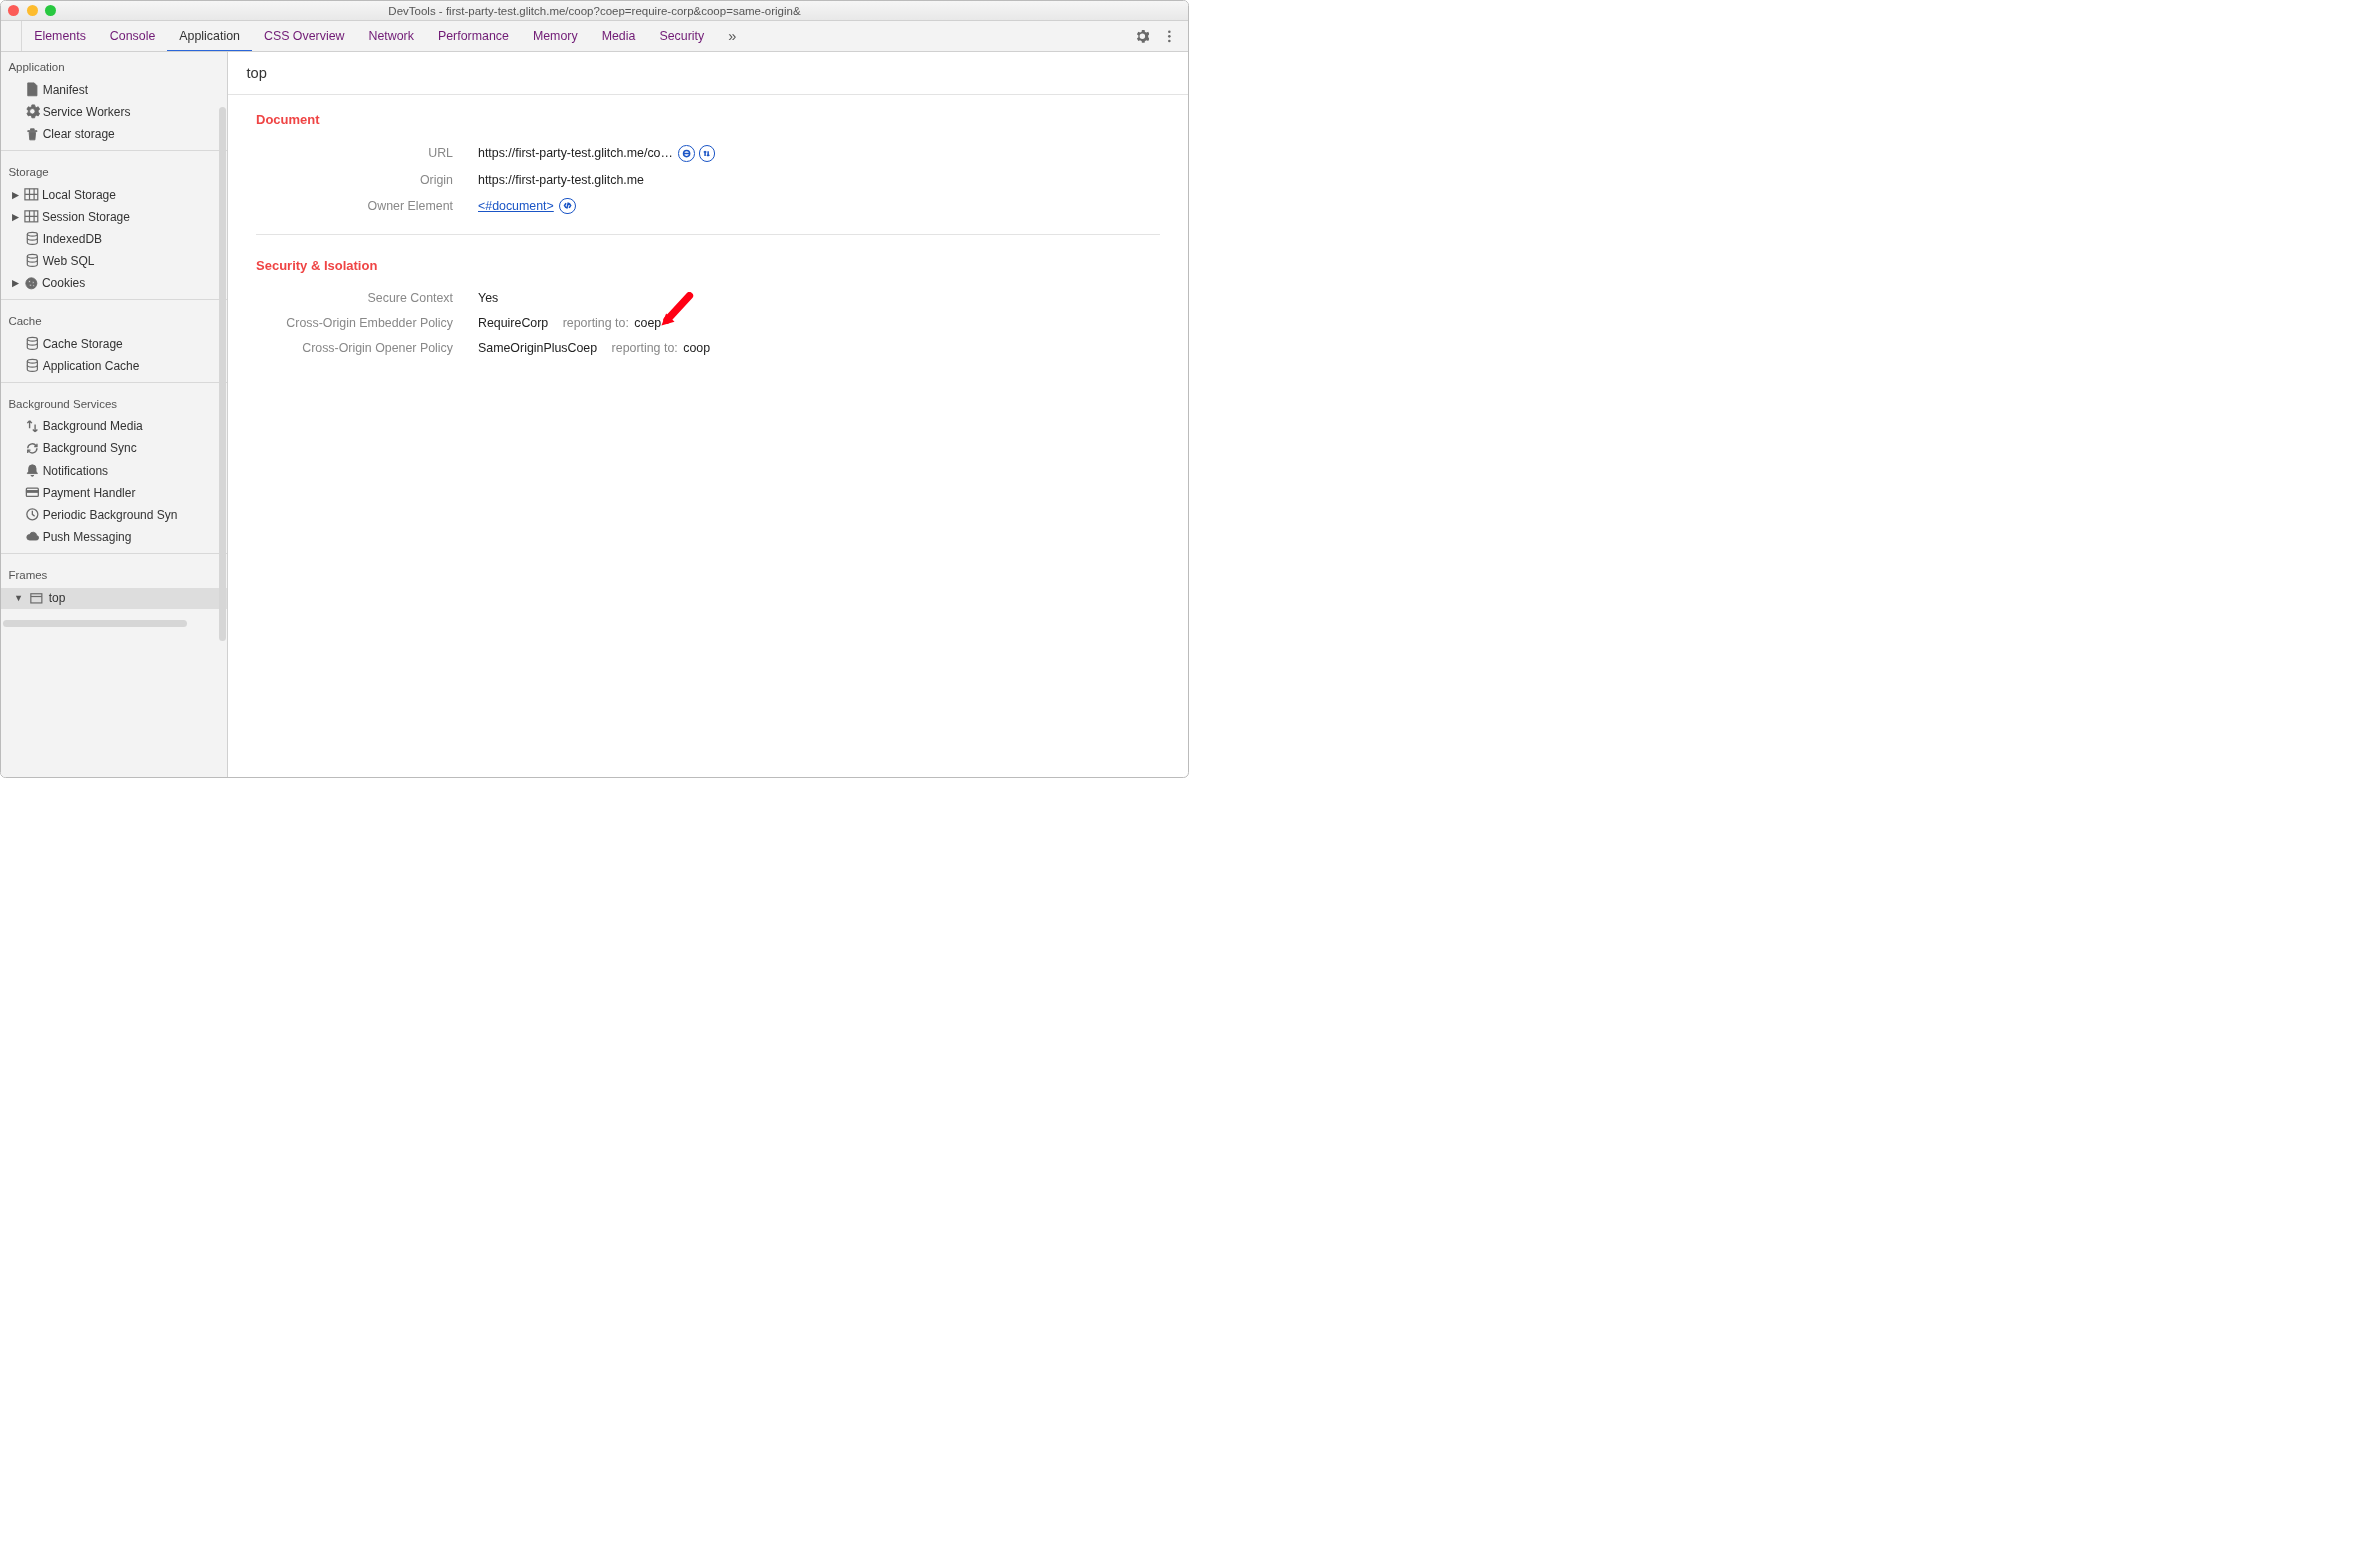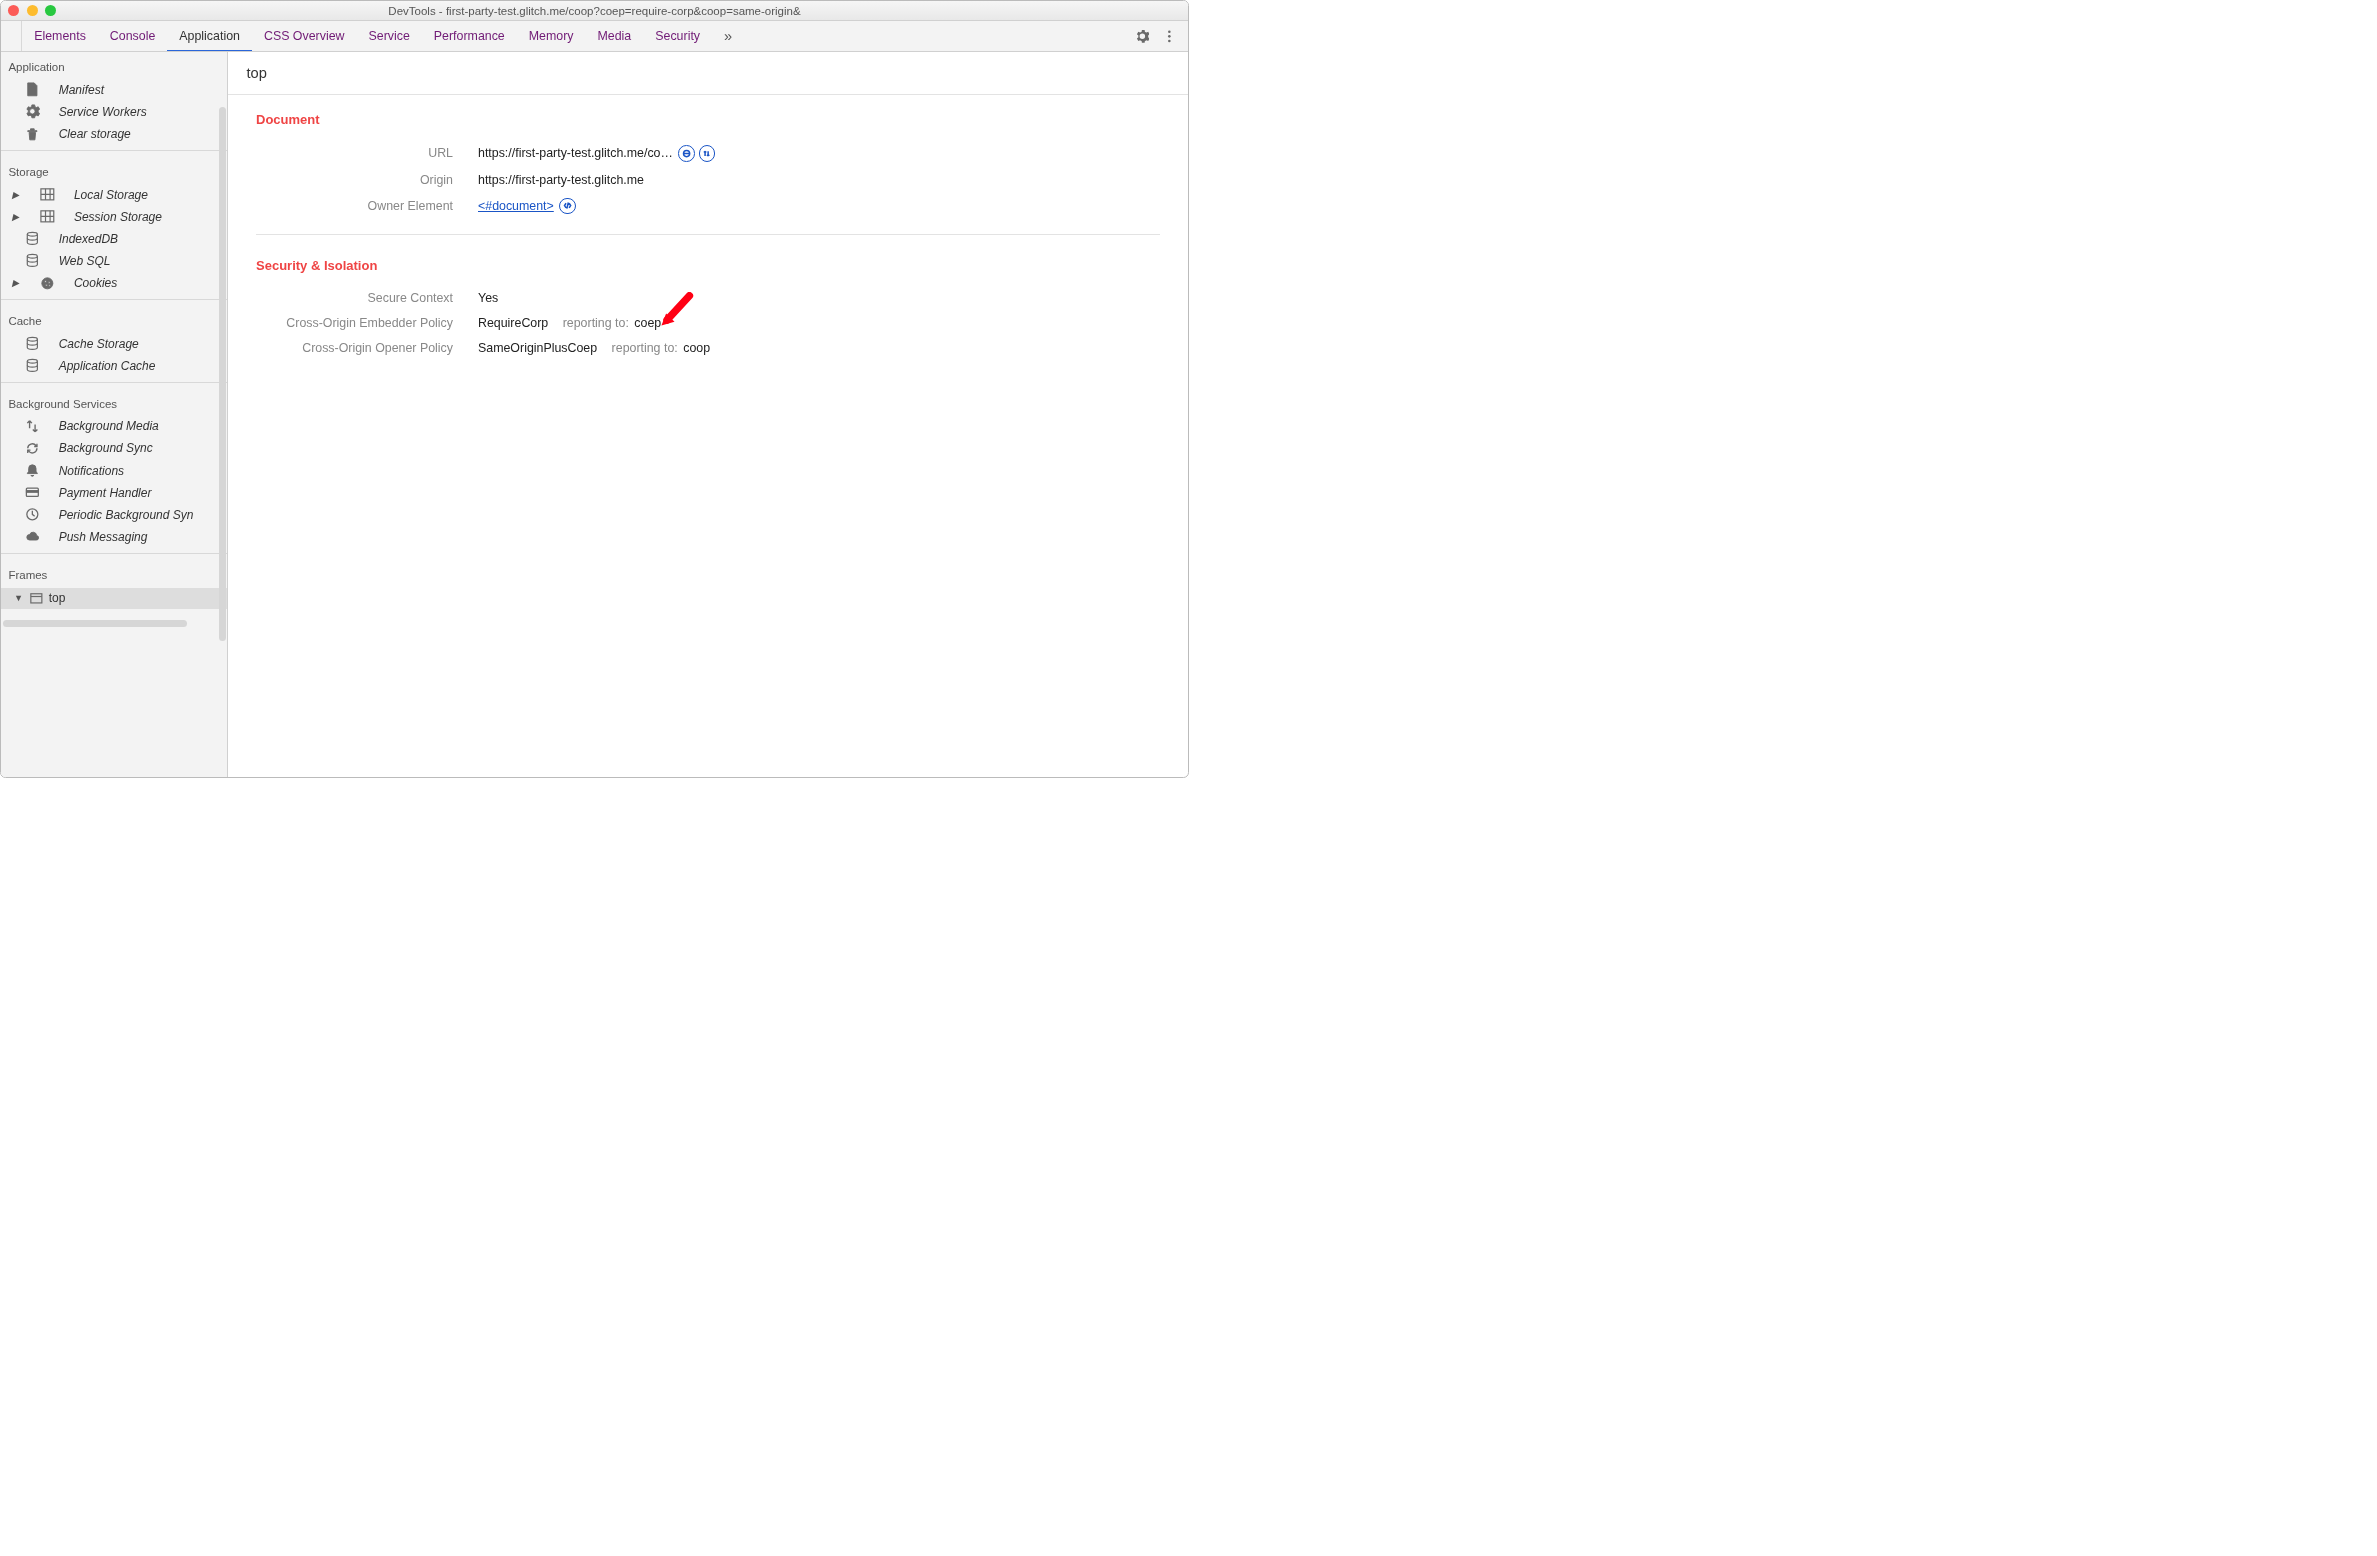--- a/index.html
+++ b/index.html
@@ -21,21 +21,21 @@
 .tb-tab.active { color:#333; border-bottom:1.8px solid #2a66d9; background:#fff0; }
 .tb-right { margin-left:auto; display:flex; align-items:center; gap:13px; padding:0 5.5px; }
 .chev-more { font-size:14.7px; color:#555; }
 
 
 .body { flex:1; display:flex; min-height:0; }
 
 
 .sidebar { width:227px; background:#f3f3f3; border-right:0.9px solid #d0d0d0; overflow-y:auto; position:relative; }
 .side-group-title { padding:9.2px 7.4px 5.5px 7.4px; font-size:11.5px; color:#555; }
-.side-item { display:flex; align-items:center; gap:19px; padding:3.7px 7.4px 3.7px 24px; font-size:12px; color:#333; cursor:pointer; white-space:nowrap;font-style:italic; }
+.side-item { display:flex; align-items:center; gap:3px; padding:3.7px 7.4px 3.7px 24px; font-size:12px; color:#333; cursor:pointer; white-space:nowrap; }
 .side-item.expandable { padding-left:11px; }
 .side-item .caret { width:9.2px; font-size:9.2px; color:#555; }
 .side-sep { border-top:0.9px solid #d8d8d8; margin:5.5px 0; }
 .side-icon { width:14.7px; height:14.7px; display:inline-flex; align-items:center; justify-content:center; color:#6a6a6a; }
 .side-icon svg { width:14.7px; height:14.7px; fill:currentColor; stroke:currentColor; }
 .frames-tree { padding:1.8px 0 9.2px 0; }
 .frames-item { display:flex; align-items:center; gap:5.5px; padding:2.8px 7.4px 2.8px 13px; background:#ddd; }
 .frames-item .caret{ font-size:9.2px; color:#555;}
 .side-scrollbar { position:absolute; right:0.9px; top:55px; width:7.4px; height:534px; background:#d6d6d6; border-radius:3.7px; }
 .side-hscroll { height:11px; background:#f3f3f3; display:flex; align-items:center; }
@@ -95,21 +95,21 @@
             <rect x="1" y="2" width="9" height="12" rx="1" fill="none" stroke="#6a6a6a" stroke-width="1.4"></rect>
             <rect x="7.5" y="5" width="7" height="9" rx="1" fill="#f3f3f3" stroke="#6a6a6a" stroke-width="1.4"></rect>
           </svg>
       </span>
     </div>
     <div class="tb-tabs">
       <div class="tb-tab">Elements</div>
       <div class="tb-tab">Console</div>
       <div class="tb-tab active">Application</div>
       <div class="tb-tab">CSS Overview</div>
-      <div class="tb-tab">Service</div>
+      <div class="tb-tab">Network</div>
       <div class="tb-tab">Performance</div>
       <div class="tb-tab">Memory</div>
       <div class="tb-tab">Media</div>
       <div class="tb-tab">Security</div>
       <div class="tb-tab chev-more">»</div>
     </div>
     <div class="tb-right">
       <span class="tool-btn tool-icon">
         <svg viewBox="0 0 16 16">
             <path d="M8 5a3 3 0 100 6 3 3 0 000-6zm6.4 3c0 .34-.03.67-.08.99l1.62 1.27-1.55 2.68-1.91-.77c-.5.41-1.07.74-1.69.97L10.5 15h-3l-.29-1.86a5.6 5.6 0 01-1.69-.97l-1.91.77L2.06 10.26l1.62-1.27A6.4 6.4 0 013.6 8c0-.34.03-.67.08-.99L2.06 5.74 3.61 3.06l1.91.77c.5-.41 1.07-.74 1.69-.97L7.5 1h3l.29 1.86c.62.23 1.19.56 1.69.97l1.91-.77 1.55 2.68-1.62 1.27c.05.32.08.65.08.99z"></path>

